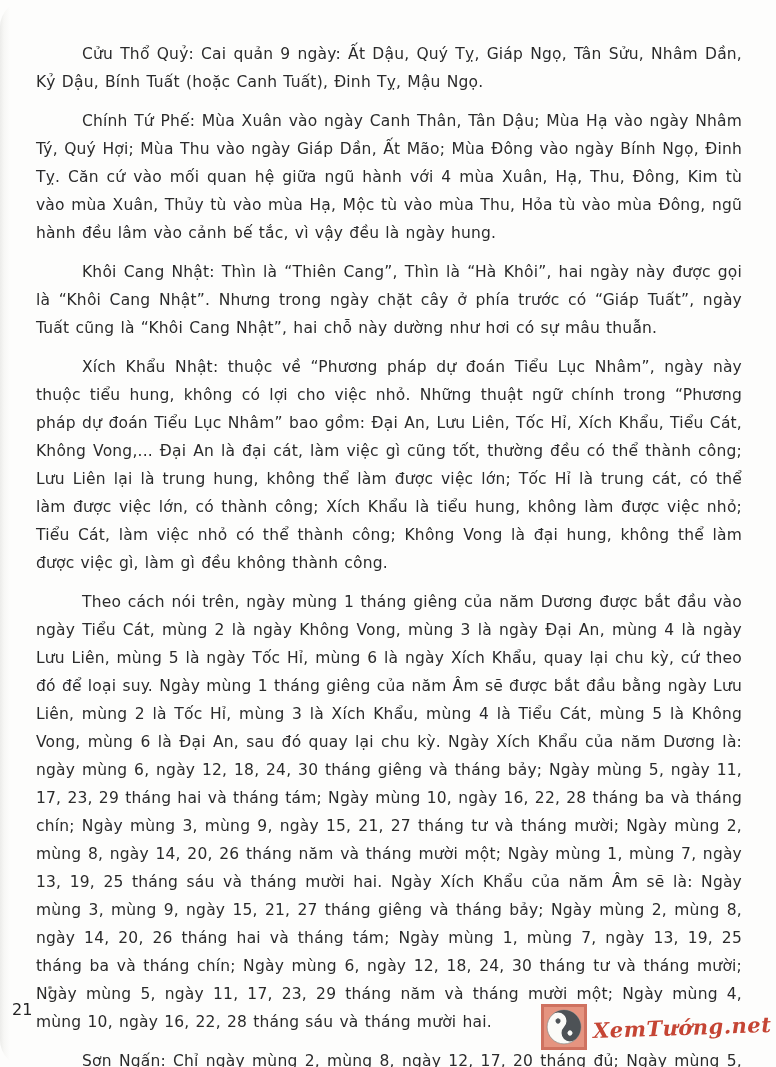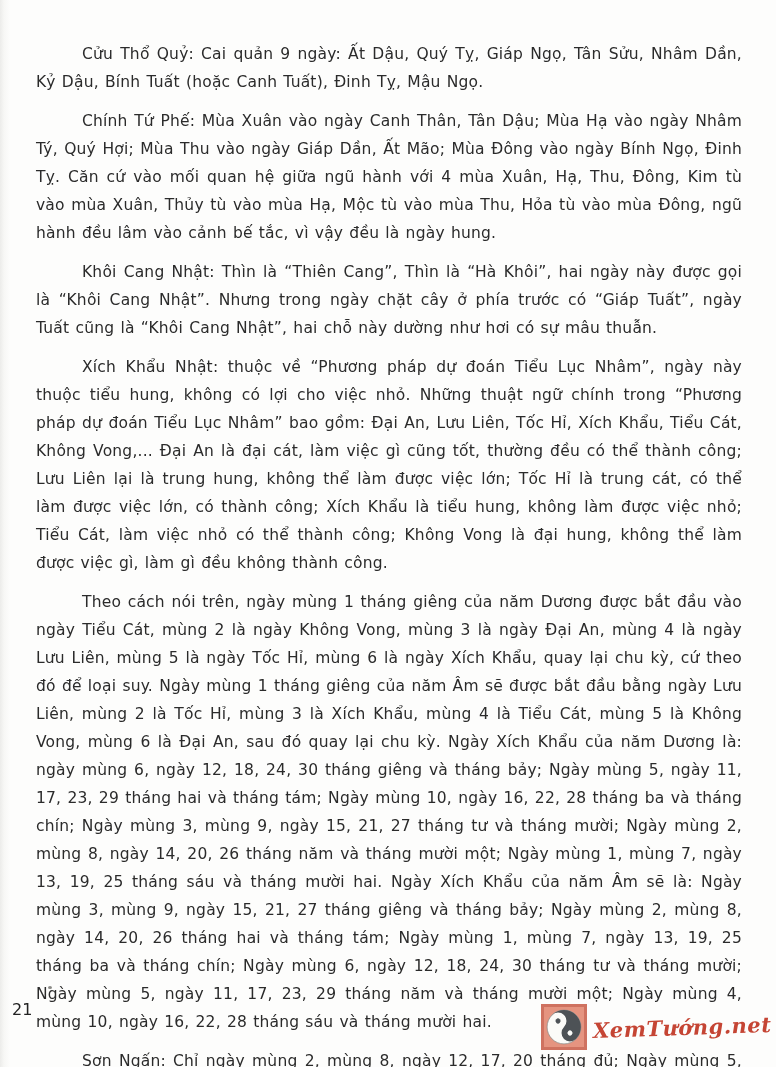--- a/index.html
+++ b/index.html
@@ -7,20 +7,21 @@
     width: 776px; height: 1067px;
     background: #fdfdfc;
     font-family: "DejaVu Sans", "Liberation Sans", sans-serif;
     overflow: hidden;
     position: relative;
   }
   .page {
     position: relative;
     width: 776px; height: 1067px;
     background: linear-gradient(90deg, #ececea 0px, #f7f7f5 4px, #fdfdfc 10px);
+    border-radius: 27px;
   }
   .text-block {
     position: absolute;
     top: 40px; left: 36px;
     width: 706px;
     color: #2b2b2b;
   }
   .text-block p {
     font-size: 15.5px;
     line-height: 28px;

